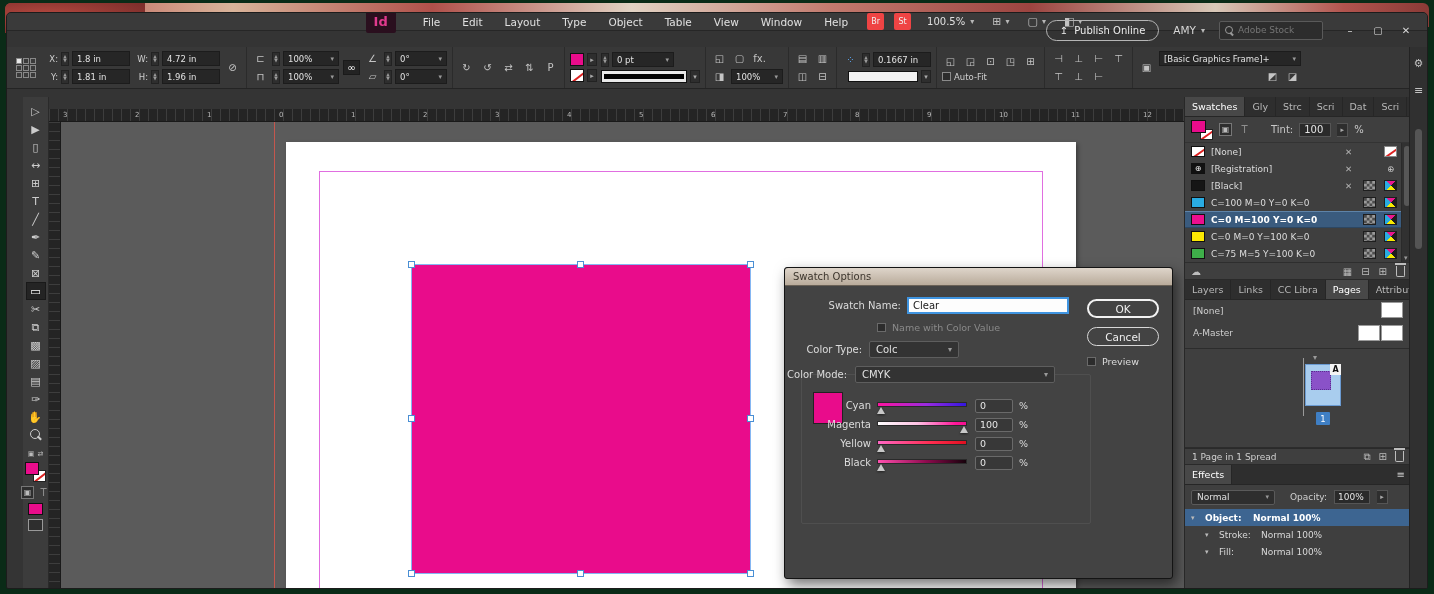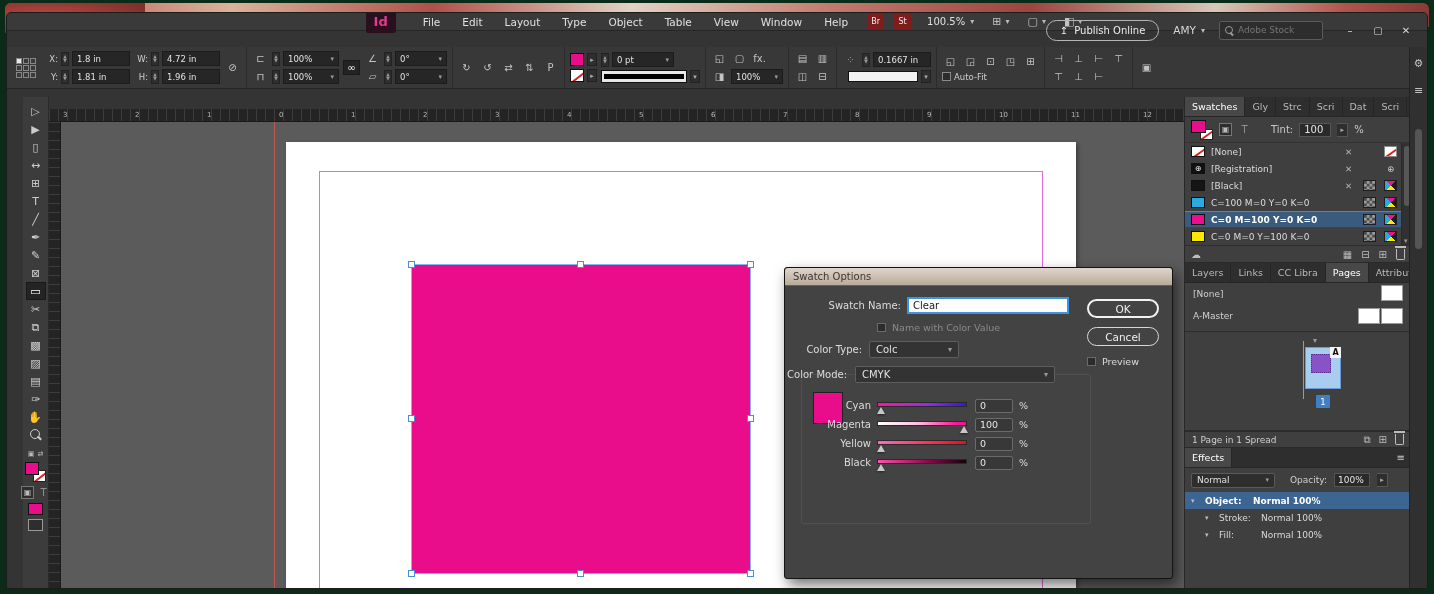--- a/index.html
+++ b/index.html
@@ -8,21 +8,21 @@
 .wallpaper { position:absolute; left:5px; top:3px; right:5px; height:24px; border-radius:6px 6px 0 0;
   background:linear-gradient(90deg,#93403a,#c4766a 7%,#d9b49a 16%,#b0504a 30%,#e2d3c4 44%,#c27a6e 58%,#9c4440 72%,#d8c8b8 85%,#b2544e 94%,#8a3a36); }
 .blob { position:absolute; left:5px; top:3px; width:140px; height:30px; background:radial-gradient(ellipse at 30% 40%,#b5483f,#7e2f2c 80%); border-radius:6px 0 0 0; }
 .win { position:absolute; left:6px; top:12px; width:1422px; height:577px; background:#343434; border:1px solid #1c1c1c; border-radius:5px 5px 2px 2px; overflow:hidden; color:#d6d6d6; }
 
 
 .menubar { position:absolute; left:0; top:0; right:0; height:18px; background:#3a3a3a; border-bottom:1px solid #262626; display:flex; align-items:center;justify-content:center; }
 .logo { margin-left:14px; width:30px; height:22px; background:#2a0f1e; color:#e13a8e; font-weight:bold; font-size:13px; display:flex; align-items:center; justify-content:center; border-radius:2px; }
 .menus { display:flex; margin-left:18px; gap:4px; }
 .menu-item { font-size:10.5px; color:#e0e0e0; padding:4px 9px; cursor:default; }
-.mini-btn { width:17px; height:17px; background:#7f1d1d; color:#f0f0f0; font-size:8px; display:flex; align-items:center; justify-content:center; border-radius:2px; margin-left:10px; }
+.mini-btn { width:17px; height:17px; background:#ef4444; color:#f0f0f0; font-size:8px; display:flex; align-items:center; justify-content:center; border-radius:2px; margin-left:10px; }
 .zoom-ctl { margin-left:16px; font-size:10px; color:#e0e0e0; display:flex; align-items:center; gap:5px; }
 .chev { font-size:8px; color:#b8b8b8; }
 .bar-ico { margin-left:18px; font-size:11px; color:#c2c2c2; display:flex; align-items:center; gap:4px; }
 .mb-right { position:absolute; right:8px; top:0; height:34px; display:flex; align-items:center; gap:14px; }
 .publish { display:flex; align-items:center; gap:6px; border:1px solid #b5b5b5; border-radius:12px; height:21px; padding:0 13px; font-size:10px; color:#ededed; }
 .user { font-size:10.5px; display:flex; gap:5px; align-items:center; }
 .stock { display:flex; align-items:center; background:#2d2d2d; border:1px solid #5a5a5a; border-radius:2px; height:19px; width:104px; padding:0 5px; gap:4px; }
 .stock input { background:transparent; border:0; outline:0; color:#bbb; font-size:9px; width:74px; font-family:"DejaVu Sans",sans-serif; }
 .mag { position:relative; width:9px; height:9px; flex:0 0 9px; }
 .mag::before { content:""; position:absolute; left:0; top:0; width:6px; height:6px; border:1.4px solid #999; border-radius:50%; }
@@ -416,20 +416,27 @@
             </div>
           <div class="frow">
               <span class="cico">⊤</span>
               <span class="cico">⊥</span>
               <span class="cico">⊢</span>
             </div>
         </div>
       </div>
       <div class="cgroup" style="border-right:0">
         <span class="cico">▣</span>
+        <div class="col2">
+          <span class="fld dd" style="width:142px">[Basic Graphics Frame]+</span>
+          <div class="frow" style="justify-content:flex-end">
+              <span class="cico">◩</span>
+              <span class="cico">◪</span>
+            </div>
+        </div>
       </div>
     </div>
 
     <div class="tabstrip">
       <div class="doctab">
         <span>*Untitled-1 @ 101%</span>
         <span class="x">✕</span>
       </div>
     </div>
     <div class="rcorner"></div>
@@ -686,20 +693,27 @@
 
             <div class="swrow">
               <span class="chip" style="background: rgb(252, 233, 3);"></span>
               <span class="swname">C=0 M=0 Y=100 K=0</span>
               <span class="sic blank"></span>
               <span class="sic grid"></span>
               <span class="sic cmyk"></span>
             </div>
 
 
+            <div class="swrow">
+              <span class="chip" style="background: rgb(62, 174, 73);"></span>
+              <span class="swname">C=75 M=5 Y=100 K=0</span>
+              <span class="sic blank"></span>
+              <span class="sic grid"></span>
+              <span class="sic cmyk"></span>
+            </div>
           </div>
         <div class="swscroll"></div>
       </div>
       <div class="swfooter">
         <span class="fico">☁</span>
         <div class="right">
           <span class="fico">▦</span>
           <span class="fico">⊟</span>
           <span class="fico">⊞</span>
           <span class="trash"></span>

